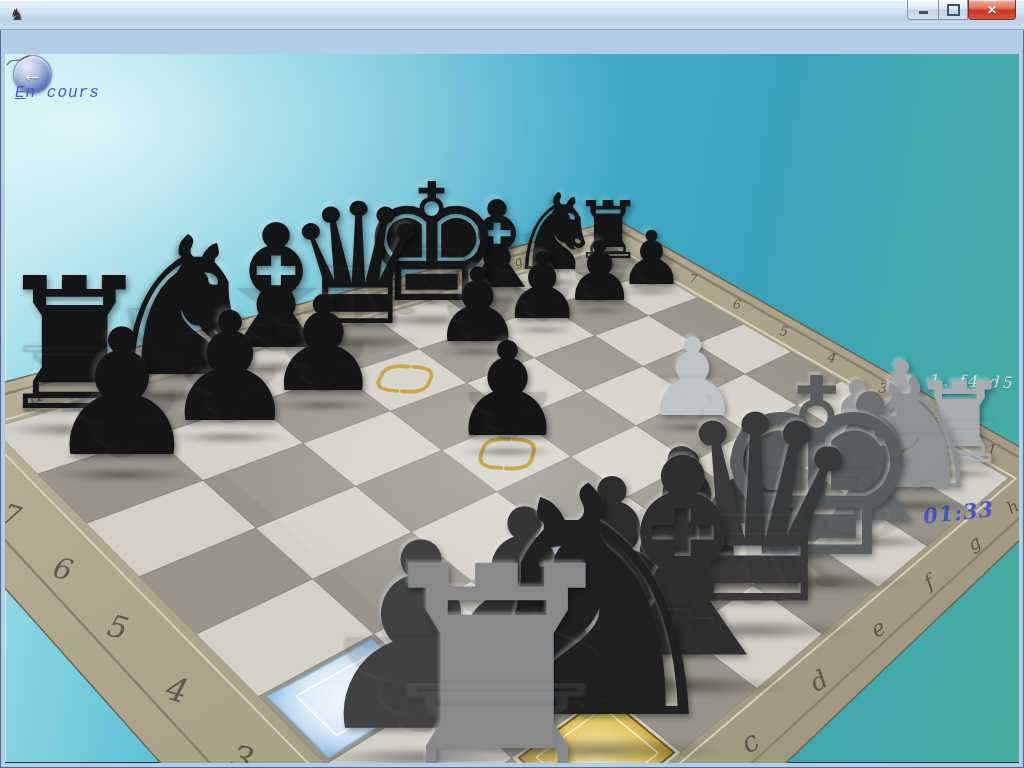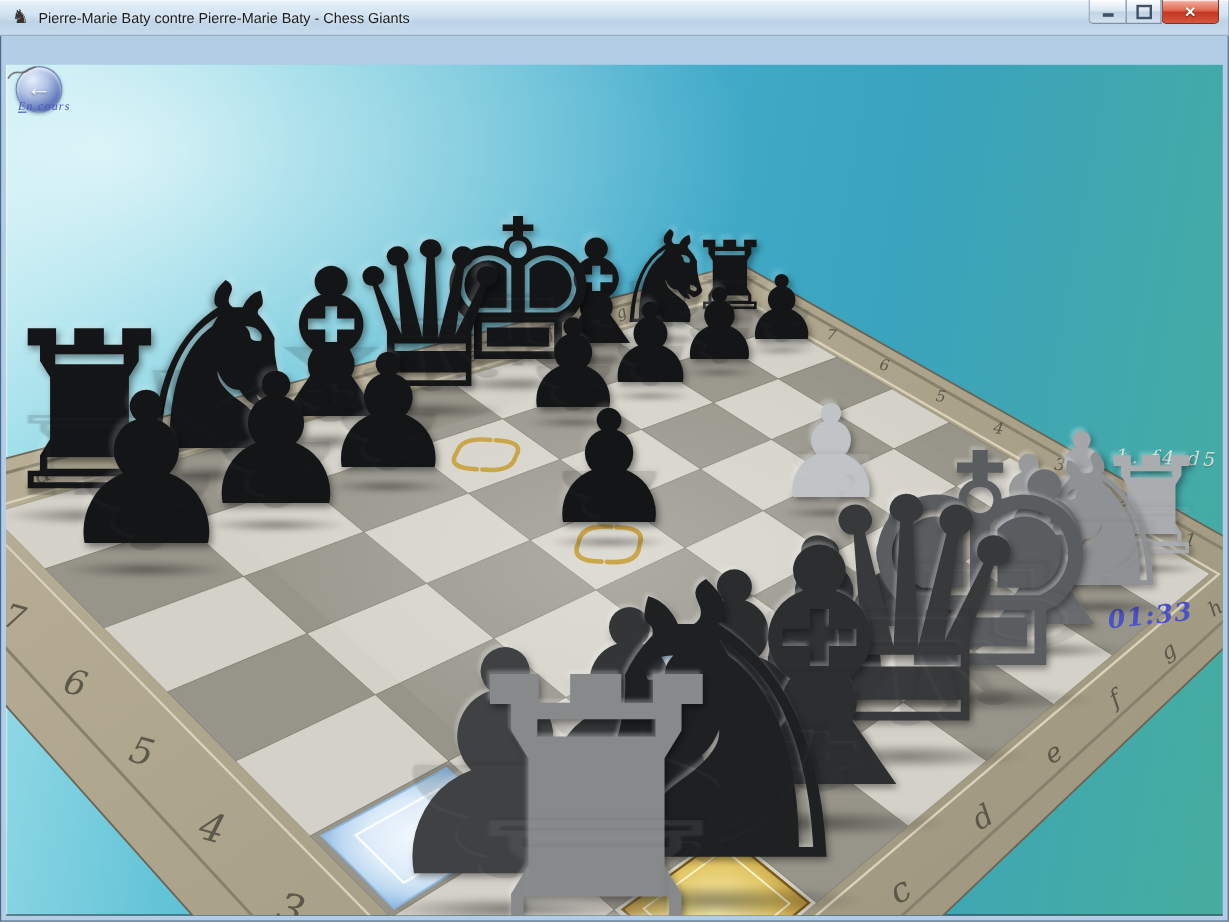--- a/index.html
+++ b/index.html
@@ -61,22 +61,22 @@
   .frame-label{position:absolute;font-family:"DejaVu Serif",serif;font-style:italic;color:#4f4b41;opacity:.85;}
   
   .back-btn{
     position:absolute;left:8px;top:1px;width:37px;height:37px;border-radius:50%;
     background:radial-gradient(circle at 35% 28%,#e6eefb,#aebfe2 38%,#6079bb 70%,#47619f);
     border:1px solid #7389bb;box-shadow:0 1px 3px rgba(0,30,60,.35), inset 0 2px 3px rgba(255,255,255,.7);
     display:flex;align-items:center;justify-content:center;cursor:pointer;
   }
   .back-arrow{color:#fff;font-size:21px;font-weight:bold;line-height:1;text-shadow:0 1px 2px rgba(0,0,40,.5);margin-top:-2px;}
   .en-cours{
-    position:absolute;left:10px;top:30px;font-family:Liberation Serif, serif;font-style:italic;
-    font-size:10px;color:#5156c6;letter-spacing:1px;cursor:pointer;
+    position:absolute;left:10px;top:30px;font-family:Liberation Mono, monospace;font-style:italic;
+    font-size:16px;color:#5156c6;letter-spacing:1px;cursor:pointer;
   }
   .en-cours::first-letter{text-decoration:underline;}
   .move-list{
     position:absolute;left:925px;top:318px;transform:rotate(2deg);
     font-family:"DejaVu Serif",serif;font-style:italic;font-size:16px;letter-spacing:3px;
     color:rgba(228,228,222,.92);text-shadow:0 1px 1px rgba(0,0,0,.25);white-space:nowrap;
   }
   .clock{
     position:absolute;left:918px;top:446px;transform:rotate(-6deg);
     font-family:"DejaVu Serif",serif;font-style:italic;font-weight:bold;font-size:21px;
@@ -90,21 +90,20 @@
   }
   .status-text::first-letter{text-decoration:underline;}
 </style>
 </head>
 <body>
 
 <div class="window">
 
   <div class="titlebar">
     <div class="win-icon">♞</div>
-    <div class="win-title">Pierre-Marie Baty contre Pierre-Marie Baty - Chess Giants</div>
     <div class="win-controls">
       <div class="wbtn min">
           <span class="ic-min"></span>
         </div>
       <div class="wbtn max">
           <span class="ic-max"></span>
         </div>
       <div class="wbtn close">
           <span class="ic-close">✕</span>
         </div>

